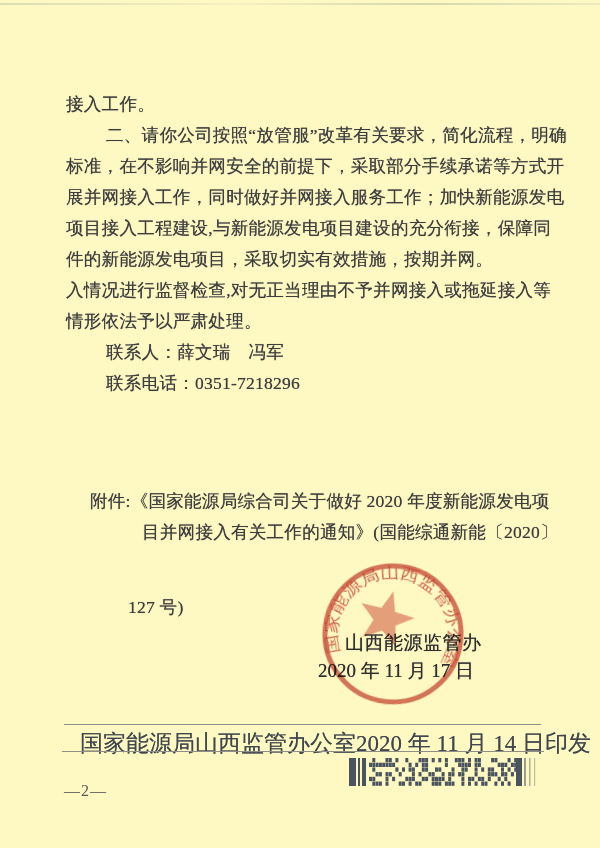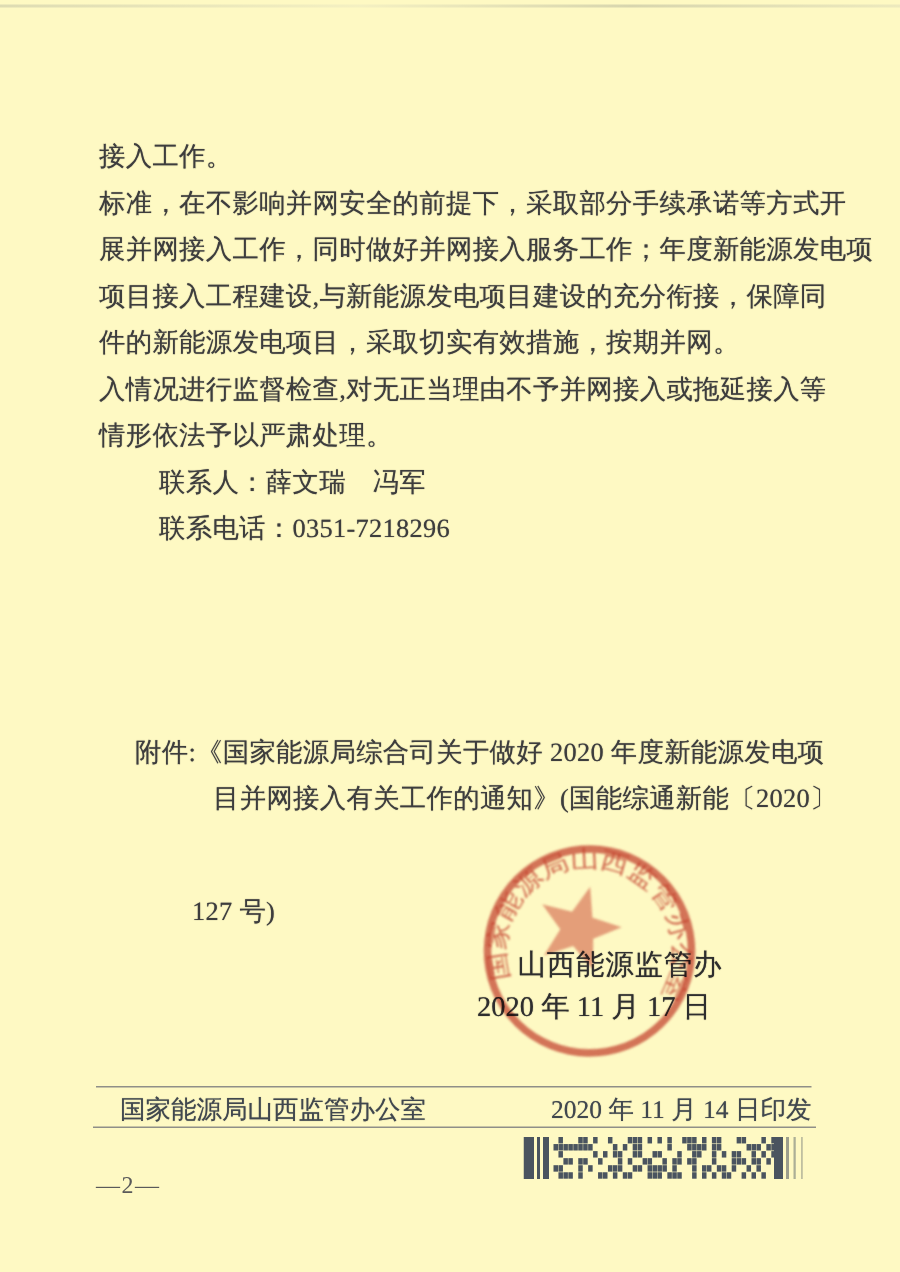--- a/index.html
+++ b/index.html
@@ -24,38 +24,39 @@
   .sig-org{position:absolute;left:325px;top:630px;font-size:19px;color:#2e2e2e;
     white-space:nowrap;letter-spacing:.5px;text-shadow:0 0 .7px rgba(50,50,50,.8);padding-left:20px;}
   .sig-date{position:absolute;left:318px;top:658px;font-size:19px;color:#2e2e2e;
     white-space:nowrap;text-shadow:0 0 .7px rgba(50,50,50,.8);}
   .seal{position:absolute;left:308px;top:549px;mix-blend-mode:multiply;}
   .footer-rule{position:absolute;height:1px;background:#8f8f88;}
   .rule-top{left:64px;top:724px;width:477px;}
   .rule-bottom{left:62px;top:751px;width:482px;}
   .footer-row{position:absolute;left:64px;top:728px;width:477px;
     display:flex;justify-content:space-between;align-items:center;
-    font-size:17px;color:#40474e;white-space:nowrap;
+    font-size:23px;color:#40474e;white-space:nowrap;
     text-shadow:0 0 .6px rgba(64,71,78,.7);}
   .footer-issuer{padding-left:16px;}
   .barcode{position:absolute;left:349px;top:758px;}
   .page-number{position:absolute;left:64px;top:782px;font-size:16px;color:#5a5a5a;
     letter-spacing:1px;}
 </style>
 </head>
 <body>
 
 <div class="page">
 
   <div class="top-scan-line"></div>
 
   <div class="doc-body">
     <div class="line">接入工作。</div>
+    <div class="line indent">二、请你公司按照“放管服”改革有关要求，简化流程，明确</div>
     <div class="line">标准，在不影响并网安全的前提下，采取部分手续承诺等方式开</div>
-    <div class="line">展并网接入工作，同时做好并网接入服务工作；年度新能源发电项</div>
+    <div class="line">展并网接入工作，同时做好并网接入服务工作；加快新能源发电</div>
     <div class="line">项目接入工程建设,与新能源发电项目建设的充分衔接，保障同</div>
     <div class="line">件的新能源发电项目，采取切实有效措施，按期并网。</div>
     <div class="line">入情况进行监督检查,对无正当理由不予并网接入或拖延接入等</div>
     <div class="line">情形依法予以严肃处理。</div>
     <div class="line indent">联系人：薛文瑞　冯军</div>
     <div class="line indent">联系电话：0351-7218296</div>
   </div>
 
   <div class="attachment">
     <div class="line">附件:《国家能源局综合司关于做好 2020 年度新能源发电项</div>

